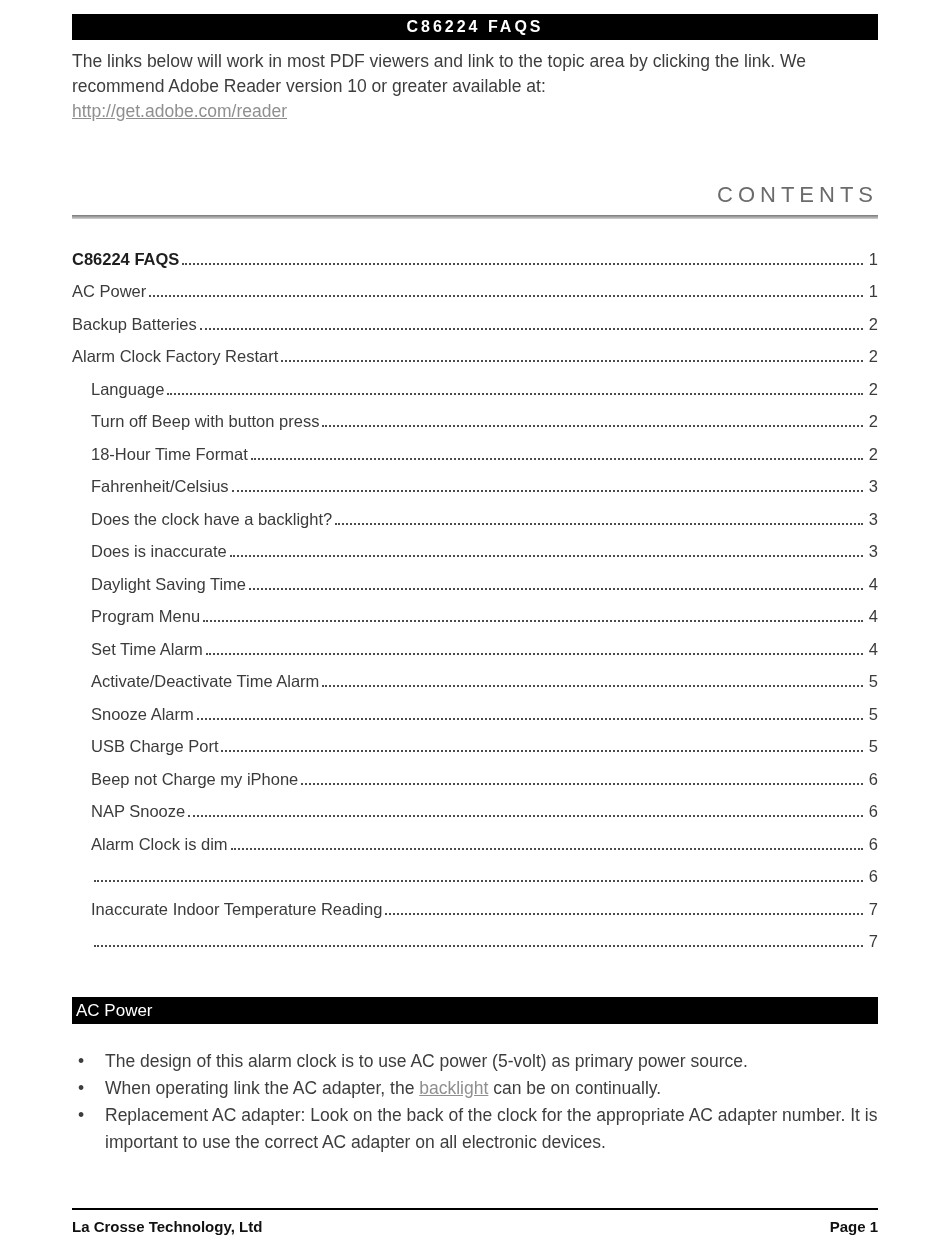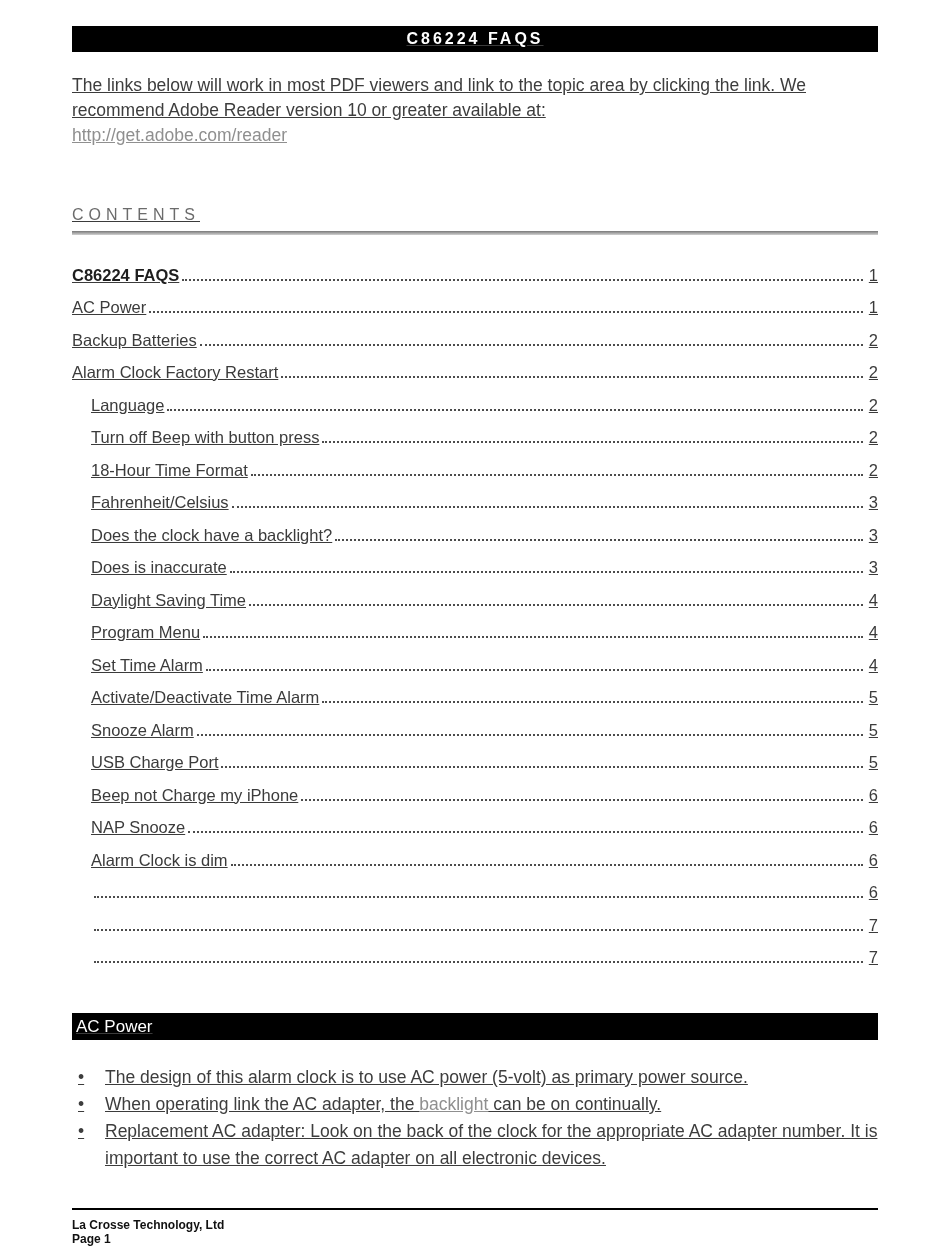--- a/index.html
+++ b/index.html
@@ -3,35 +3,35 @@
 <meta charset="utf-8">
 <style>
   * { margin:0; padding:0; box-sizing:border-box; }
   html, body { background:#ffffff; }
   body {
     width:950px; height:1259px; position:relative; overflow:hidden;
     font-family:"Liberation Sans","DejaVu Sans",sans-serif;
     color:#3b3b3b;
     -webkit-font-smoothing:antialiased;
   }
-  .page { position:absolute; inset:0; padding:26px 72px 0 72px;text-decoration:underline; }
+  .page { position:absolute; inset:0; padding:14px 72px 0 72px; }
 
   .title-bar {
     background:#000; color:#fff; height:26px;
     display:flex; align-items:center; justify-content:center;
     font-size:16px; font-weight:bold; letter-spacing:3px;
   }
 
-  .intro { margin-top:21px; font-size:17.5px; line-height:25px; color:#3d3d3d; }
+  .intro { margin-top:9px; font-size:17.5px; line-height:25px; color:#3d3d3d; }
   .glink { color:#8f8f8f; text-decoration:underline; cursor:pointer; }
   .intro-link { display:inline-block; }
 
   .contents-heading {
-    margin-top:58px; text-align:left; color:#6b6b6b;
-    font-size:16px; letter-spacing:5px; font-weight:normal;
+    margin-top:58px; text-align:right; color:#6b6b6b;
+    font-size:22px; letter-spacing:5px; font-weight:normal;
   }
   .contents-rule { margin-top:7px; height:4px; background:linear-gradient(#787878,#d2d2d2); }
 
   .toc { margin-top:17px; }
   .toc-row { display:flex; align-items:flex-end; height:32.5px; font-size:16.5px; cursor:pointer; }
   .toc-row.bold .toc-label { font-weight:bold; color:#1e1e1e; }
   .toc-row.indented { padding-left:19px;align-items:flex-end; }
   .toc-label { white-space:nowrap; }
   .toc-leader { flex:1; border-bottom:2px dotted #4c4c4c; margin:0 3px 4px 3px; min-width:20px; }
   .toc-page { min-width:12px; text-align:right; }
@@ -43,21 +43,21 @@
 
   .bullets { list-style:none; margin-top:24px; }
   .bullets li { display:flex; font-size:17.5px; line-height:27px; color:#3d3d3d; }
   .b-dot { width:33px; padding-left:6px; }
   .b-text { flex:1; }
 
   .footer-wrap { position:absolute; left:72px; right:72px; top:1208px; }
   .footer-rule { height:2px; background:#000; }
   .footer-row {
     display:flex; justify-content:space-between; margin-top:8px;
-    font-size:12px; font-weight:bold; color:#111;flex-direction:column;
+    font-size:15px; font-weight:bold; color:#111;
   }
 </style>
 </head>
 <body>
 
 <div class="page">
 
   <div class="title-bar">
     <span>C86224 FAQS</span>
   </div>
@@ -164,20 +164,21 @@
       <div class="toc-row indented">
         <span class="toc-label">Alarm Clock is dim</span>
         <span class="toc-leader"></span>
         <span class="toc-page">6</span>
       </div>
       <div class="toc-row indented">
         <span class="toc-leader"></span>
         <span class="toc-page">6</span>
       </div>
       <div class="toc-row indented">
+        <span class="toc-label">Inaccurate Indoor Temperature Reading</span>
         <span class="toc-leader"></span>
         <span class="toc-page">7</span>
       </div>
       <div class="toc-row indented">
         <span class="toc-leader"></span>
         <span class="toc-page">7</span>
       </div>
     </div>
 
   <div class="section-bar">

